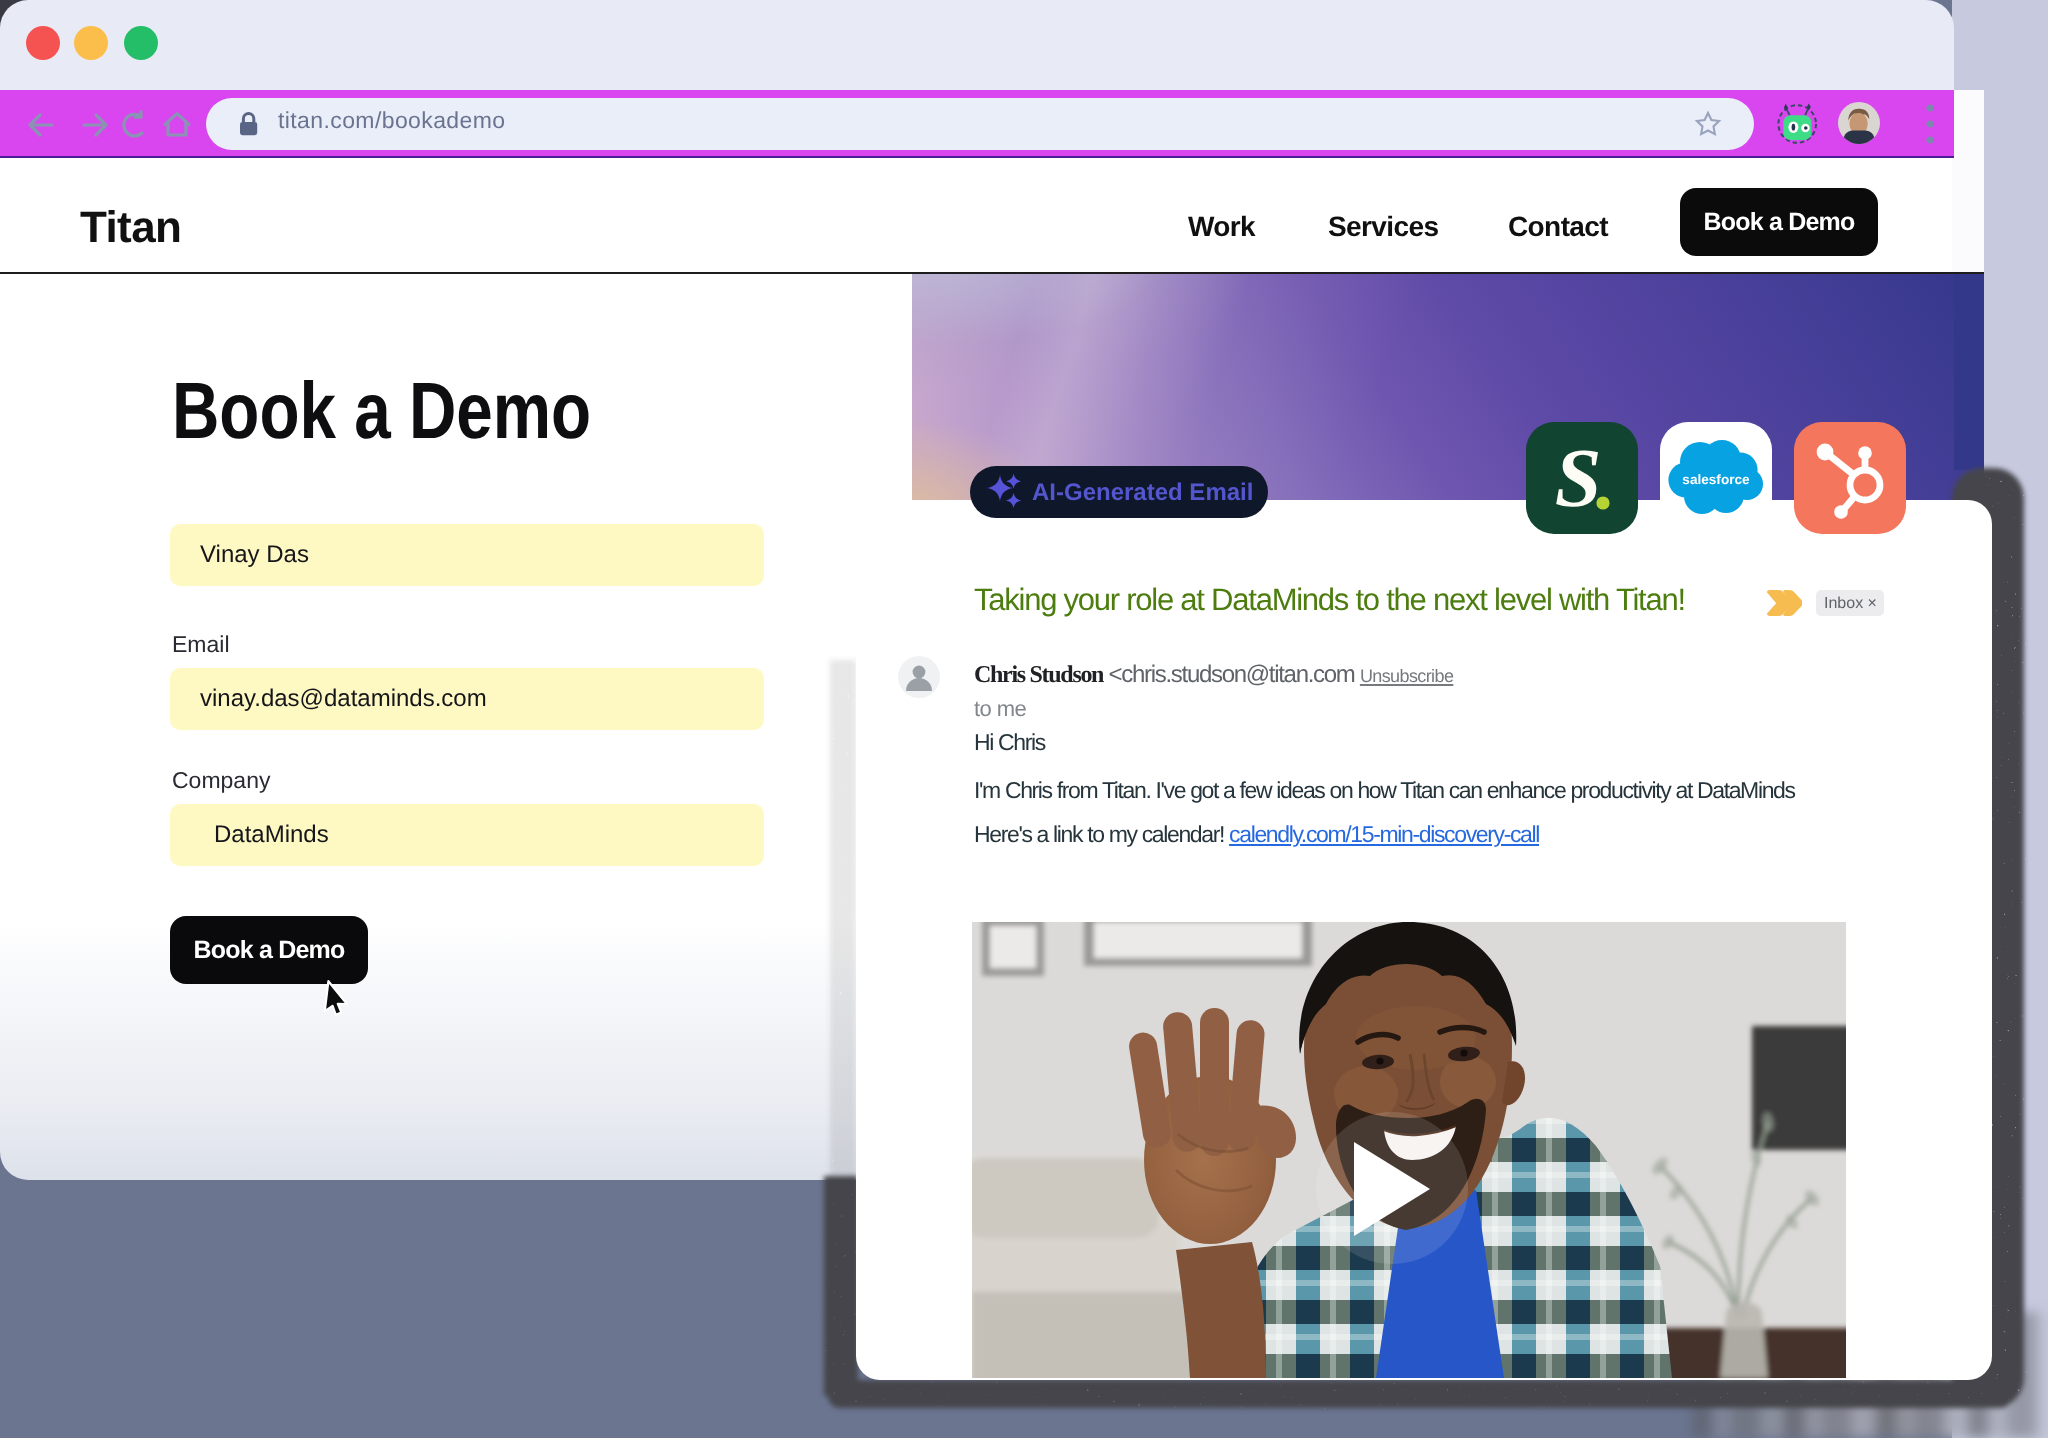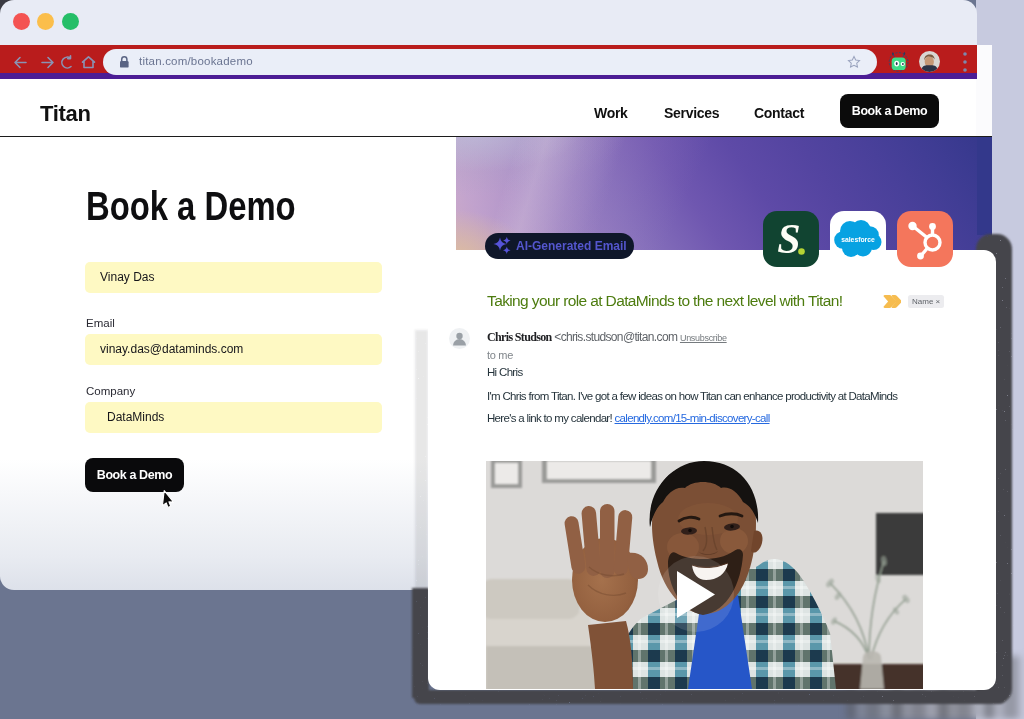--- a/index.html
+++ b/index.html
@@ -12,21 +12,21 @@
 #bk-tl { left:0; top:0; width:16px; height:16px; background:#3a3a42; }
 #bk-br { left:846px; top:656px; width:178px; height:63px;
   background:
    repeating-linear-gradient(90deg, rgba(90,92,100,0.55) 0 10px, rgba(150,152,164,0.35) 10px 20px, rgba(110,112,122,0.5) 20px 34px, rgba(170,173,188,0.3) 34px 46px),
    linear-gradient(to right,#6b7590 0%, #7d828f 25%, #9b9daa 45%, #8a8c96 60%, #b3b6c4 78%, #c3c6d8 100%);
   filter:blur(3px); }
 
 
 #titlebar { left:0; top:0; width:977px; height:45px; background:#e8ebf5; border-radius:14px 14px 0 0; }
 .tl { position:absolute; top:13px; width:17px; height:17px; border-radius:50%; }
-#addr { left:0; top:45px; width:977px; height:34px; background:#b91c1c; border-bottom:6px solid #4c1d95; }
+#addr { left:0; top:45px; width:977px; height:34px; background:#d946ef; border-bottom:1px solid #4c1d95; }
 #urlpill { left:103px; top:4px; width:774px; height:26px; border-radius:13px; background:#eaeef8; }
 #urltext { left:36px; top:6px; font-size:11.5px; color:#6a7491; letter-spacing:0.2px; }
 
 
 #page { left:0; top:45px; width:992px; height:545px; border-radius:0 0 10px 14px;
   background:linear-gradient(180deg, #ffffff 0%, #ffffff 76%, #e8ebf1 94%, #dde1ea 100%); }
 #whitestrip { left:976px; top:45px; width:16px; height:92px; background:#fbfbfd; }
 
 
 #logo { left:40px; top:101px; font-size:22px; font-weight:bold; color:#111; letter-spacing:-0.3px; }
@@ -214,21 +214,21 @@
   <circle cx="35.5" cy="15.5" r="3.4" fill="#fff"></circle>
   <circle cx="23.5" cy="45" r="3.4" fill="#fff"></circle>
 </svg>
 
 <div class="abs" id="card">
   <div class="abs" id="subject">Taking your role at DataMinds to the next level with Titan!</div>
   <svg class="abs" style="left:455px; top:45px;" width="18" height="13" viewBox="0 0 18 13">
     <path d="M0.5 1.2 Q0.5 0 2 0 h4.5 q1.2 0 2 0.9 l4.4 4.7 q0.8 0.9 0 1.8 l-4.4 4.7 q-0.8 0.9 -2 0.9 h-4.5 q-1.5 0 -1.5 -1.2 l4.6 -5.2 Z" fill="#f6bc4f"></path>
     <path d="M9.5 0 h2.4 q1.2 0 2 0.9 l4.4 4.7 q0.8 0.9 0 1.8 l-4.4 4.7 q-0.8 0.9 -2 0.9 h-2.4 q-1.3 0 -0.6 -1.2 l4.2 -5.3 l-4.2 -5.3 q-0.7 -1.2 0.6 -1.2 Z" fill="#f6bc4f"></path>
   </svg>
-  <div class="abs" id="inboxtag">Name ×</div>
+  <div class="abs" id="inboxtag">Inbox ×</div>
   <div class="abs" id="cavat">
     <svg width="21" height="21" viewBox="0 0 21 21">
       <circle cx="10.5" cy="8" r="3.2" fill="#9aa0a6"></circle>
       <path d="M4 17.5 a6.5 6.5 0 0 1 13 0 Z" fill="#9aa0a6"></path>
     </svg>
   </div>
   <div class="abs" id="sender"><b style="color:#202124;font-family:Liberation Serif, serif;">Chris Studson</b> &lt;chris.studson@titan.com <span style="font-size:9px; color:#757a7e; text-decoration:underline; letter-spacing:-0.3px;">Unsubscribe</span></div>
   <div class="abs" id="tome">to me</div>
   <div class="abs bodyl" style="top:116px;">Hi Chris</div>
   <div class="abs bodyl" style="top:140px;">I'm Chris from Titan. I've got a few ideas on how Titan can enhance productivity at DataMinds</div>

